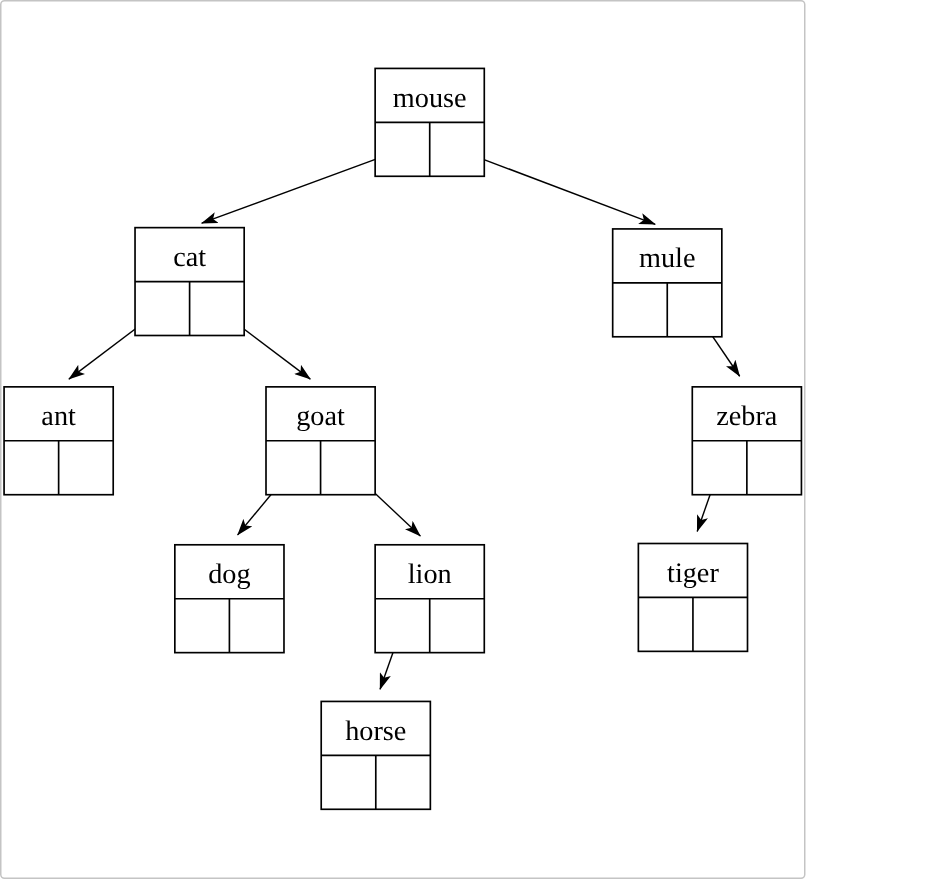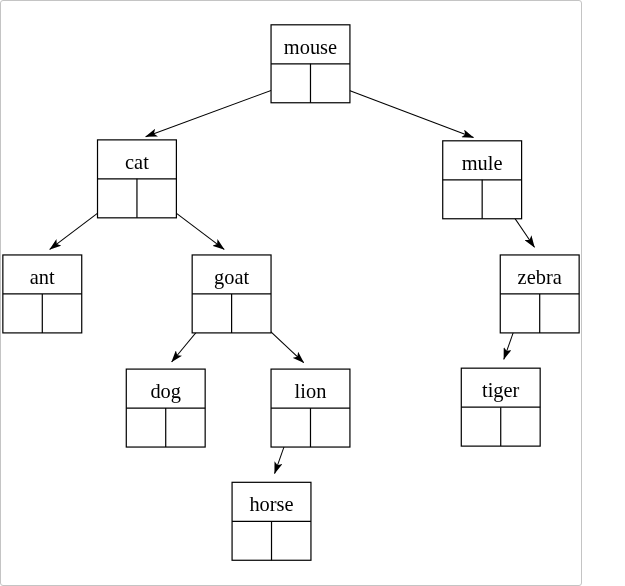--- a/index.html
+++ b/index.html
@@ -3,21 +3,21 @@
 <meta charset="utf-8">
 <style>
   html, body {
     margin: 0;
     padding: 0;
     background: #ffffff;
     font-family: "Liberation Serif", "DejaVu Serif", serif;
   }
   .canvas {
     position: relative;
-    width: 582px;
+    width: 537px;
     height: 586px;
     box-sizing: border-box;
     background: #ffffff;
     border: 1px solid #c4c4c4;
     border-radius: 3px;
     overflow: hidden;
   }
   svg { display: block; width: 100%; height: 100%; }
   text.node-label {
     font-family: "Liberation Serif", "DejaVu Serif", serif;

